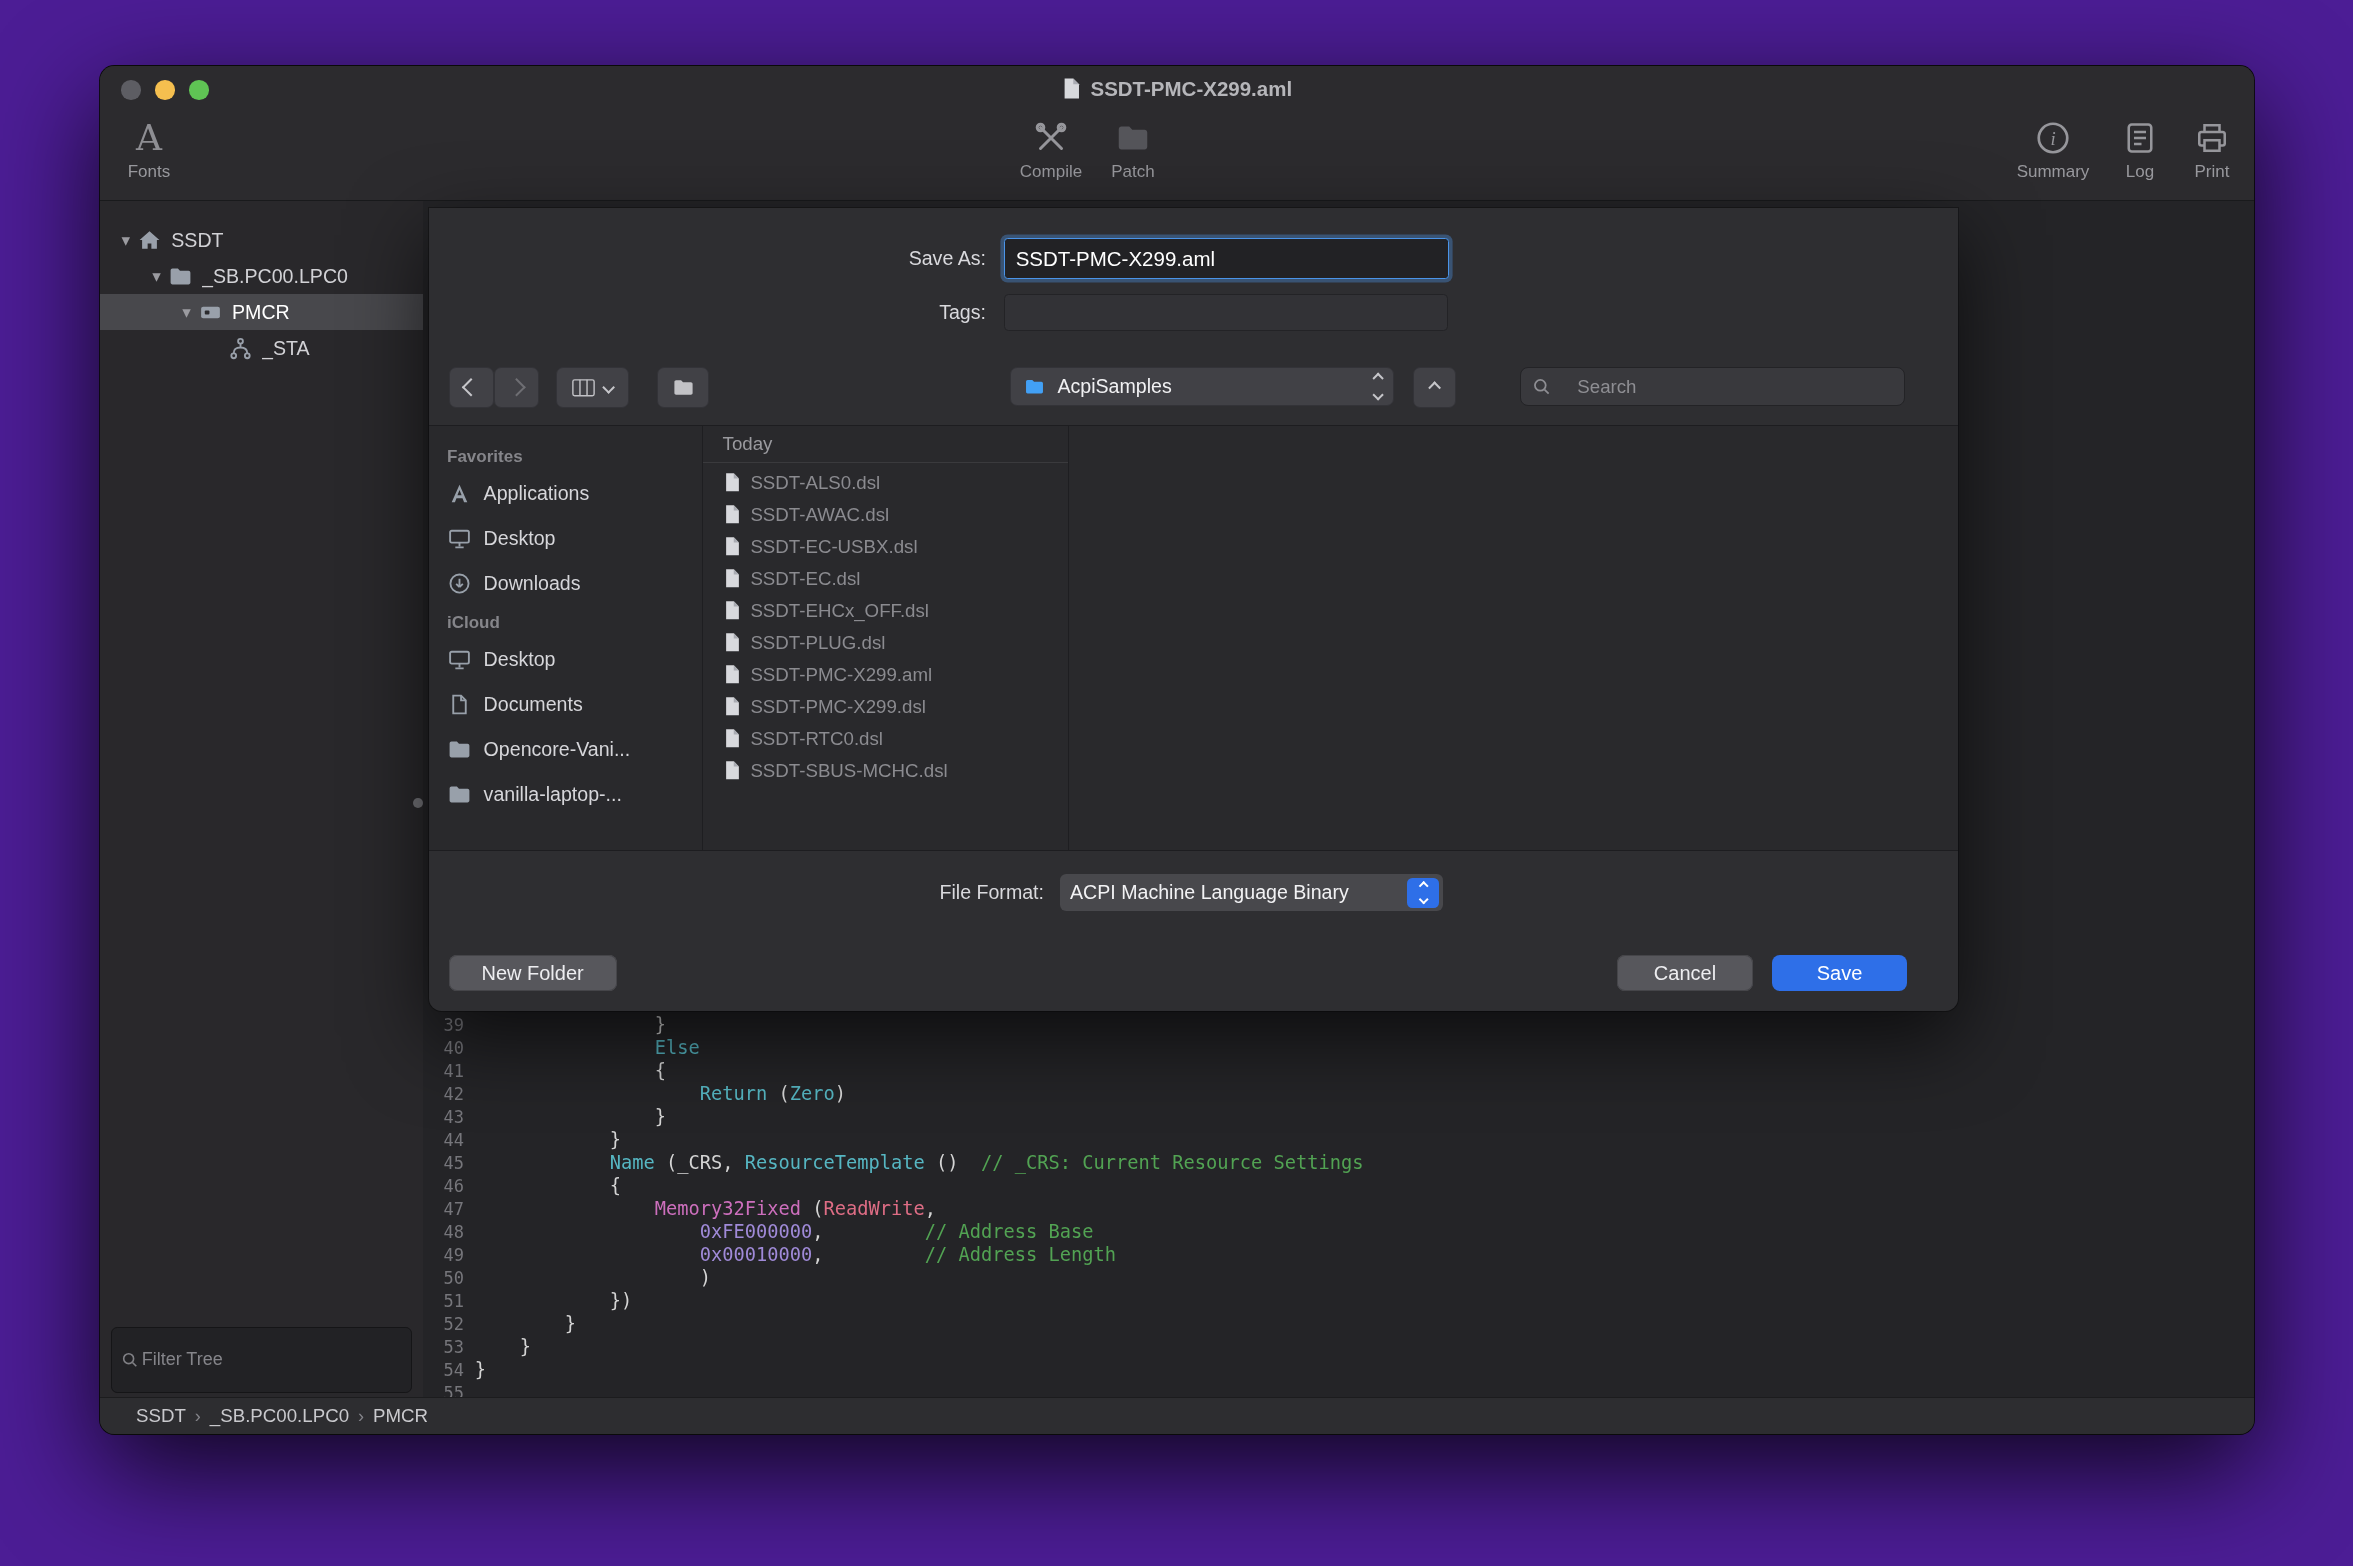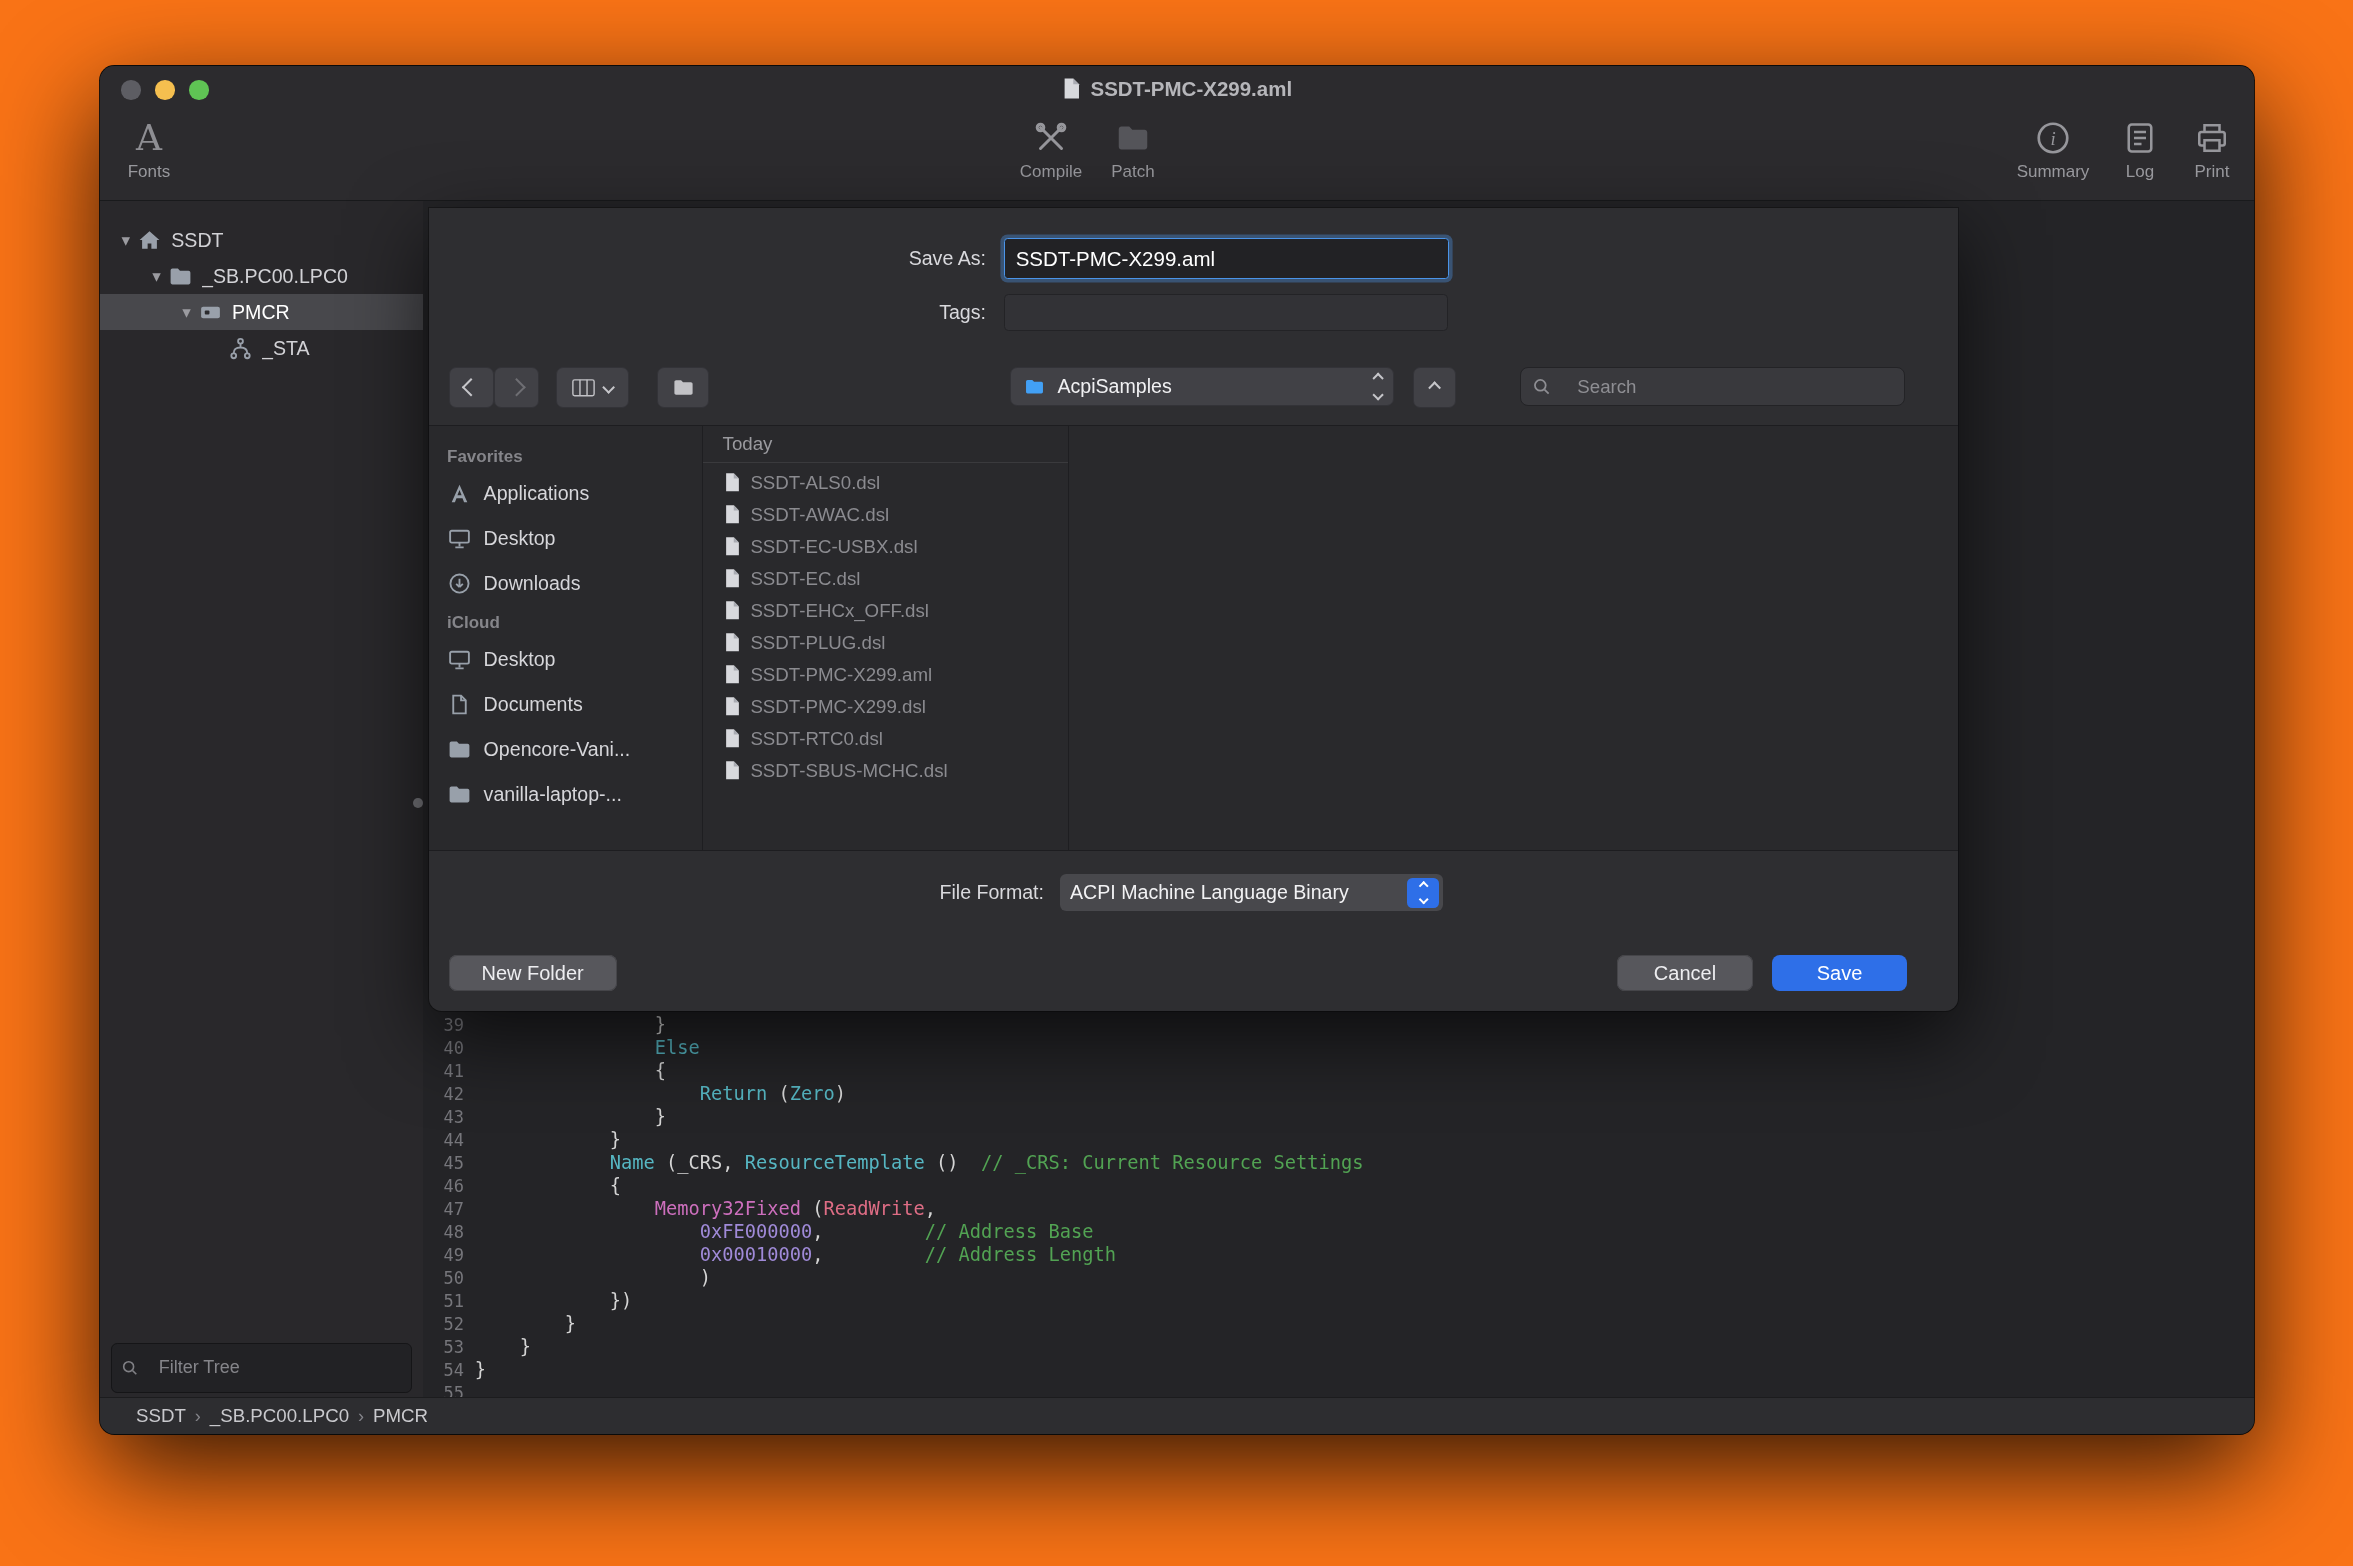--- a/index.html
+++ b/index.html
@@ -1,17 +1,17 @@
 <!DOCTYPE html>
 <html style="--accent-blue: #2e6fe8; --focus-ring: #4a94e8; --traffic-close: #5d5d63; --traffic-yellow: #f5bf4f; --traffic-green: #5fc454; --syntax-plain: #d4d4d4; --syntax-keyword: #56b6c2; --syntax-macro: #cd6fbd; --syntax-arg: #de6d85; --syntax-number: #a08ad8; --syntax-comment: #52a353;font-size:14.3px"><head>
 <meta charset="utf-8">
 <style>
   html,body{margin:0;padding:0;background:#000;}
   body{font-family:"Liberation Sans",sans-serif;-webkit-font-smoothing:antialiased;}
-  .stage{position:relative;width:2354px;height:1566px;background:#f97316;overflow:hidden;}
+  .stage{position:relative;width:2354px;height:1566px;background:#4c1d95;overflow:hidden;}
   .window{position:absolute;left:100px;top:66px;width:2154px;height:1368px;background:#242427;
           border-radius:14.3px;overflow:hidden;box-shadow:0 0 0 0.9px #0a0a0a,0 36px 107px rgba(0,0,0,.8);}
   
   .header{position:absolute;left:0;top:0;right:0;height:134px;background:#2c2b2e;border-bottom:0.9px solid #191a1c;}
   .traffic{position:absolute;left:21.4px;top:14.3px;display:flex;gap:14.3px;}
   .tl{width:19.6px;height:19.6px;border-radius:50%;display:inline-block;}
   .tl.close{background:var(--traffic-close);}
   .tl.min{background:var(--traffic-yellow);}
   .tl.zoom{background:var(--traffic-green);}
   .win-title{position:absolute;left:0;right:0;top:10.7px;display:flex;justify-content:center;align-items:center;gap:9px;
@@ -25,21 +25,21 @@
   .fonts-glyph{font-family:"DejaVu Serif",serif;font-size:36px;color:#8e8e93;line-height:39px;}
   
   .tree-sidebar{position:absolute;left:0;top:135px;width:323px;bottom:36px;background:#29282b;border-right:0.9px solid #1b1b1d;}
   .tree{padding-top:21.4px;}
   .tree-row{height:36px;display:flex;align-items:center;color:#d2d2d6;font-size:19.6px;white-space:nowrap;}
   .tree-row.selected{background:#48484c;color:#fff;}
   .disclosure{width:23px;color:#9b9ba0;font-size:17px;text-align:center;flex:0 0 23px;}
   .tree-row .icon{width:25px;height:25px;margin-right:9px;flex:0 0 25px;color:#99a0aa;}
   .tree-label{overflow:hidden;text-overflow:ellipsis;}
   .filter-field{position:absolute;left:10.7px;right:10.7px;bottom:5.3px;height:32px;background:#222225;border:0.9px solid #151517;
-                border-radius:6.2px;display:flex;align-items:center;padding:8px 9px;gap:18px;color:#808085;}
+                border-radius:6.2px;display:flex;align-items:center;padding:16px 9px;gap:1px;color:#808085;}
   .filter-field svg{width:18px;height:18px;flex:0 0 18px;}
   .filter-field input{flex:1;background:transparent;border:none;outline:none;color:#ddd;font-size:18px;font-family:inherit;}
   .filter-field input::placeholder{color:#85858a;}
   .splitter-dot{position:absolute;left:313px;top:732px;width:9.8px;height:9.8px;border-radius:50%;background:#737378;z-index:3;}
   
   .editor{position:absolute;left:323px;top:135px;right:0;bottom:36px;background:#242427;overflow:hidden;}
   .code-block{position:absolute;left:0;right:0;top:812px;}
   .code-line{height:23px;display:flex;align-items:center;font-family:"DejaVu Sans Mono",monospace;}
   .ln{width:41px;flex:0 0 41px;text-align:right;color:#76767b;font-size:17px;}
   .code-text{margin-left:10.7px;font-size:18.7px;white-space:pre;}

